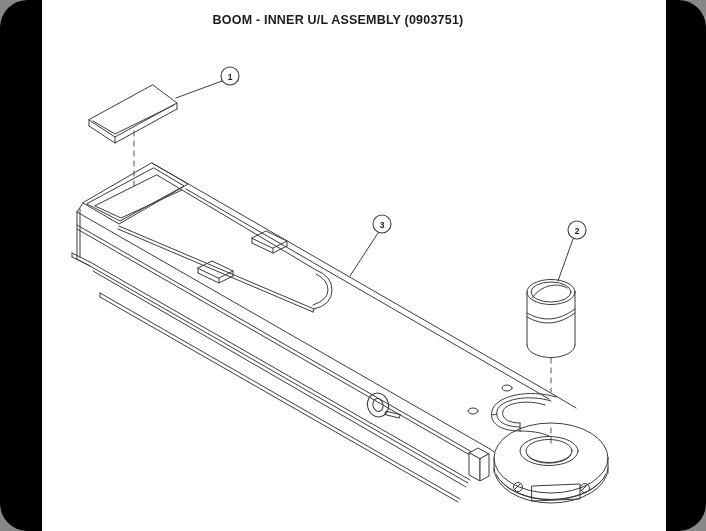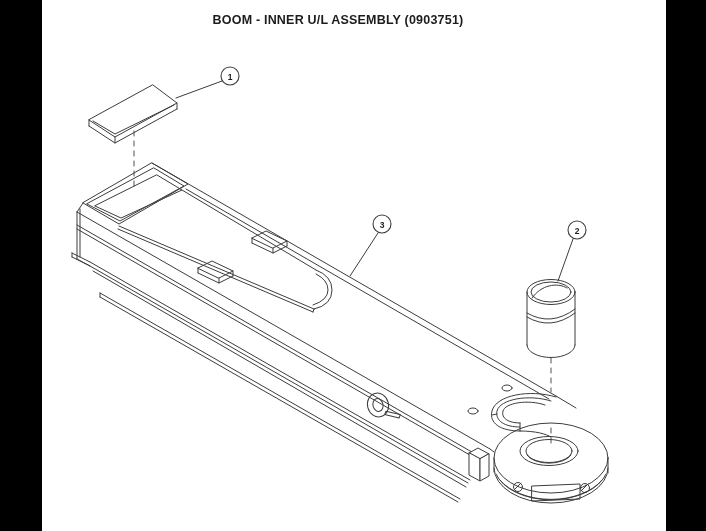--- a/index.html
+++ b/index.html
@@ -1,19 +1,20 @@
 <!DOCTYPE html>
 <html><head>
 <meta charset="utf-8">
 <style>
   html,body{margin:0;padding:0;background:#888;}
   .stage{
     position:relative;width:706px;height:531px;margin:0 auto;
     background:var(--background,#fff);overflow:hidden;
     font-family:"Liberation Sans","DejaVu Sans",sans-serif;
+    border-radius:27px;
   }
   .side-bar{position:absolute;top:0;height:531px;background:var(--side-bar-color,#000);}
   .side-bar.left{left:0;width:42px;}
   .side-bar.right{left:666px;width:40px;}
   .drawing-title{
     position:absolute;top:13px;left:0;width:676px;text-align:center;
     font-size:12.5px;font-weight:bold;letter-spacing:.2px;
     color:var(--title-color,#1c1c1c);
   }
   svg.diagram{position:absolute;left:0;top:0;}

